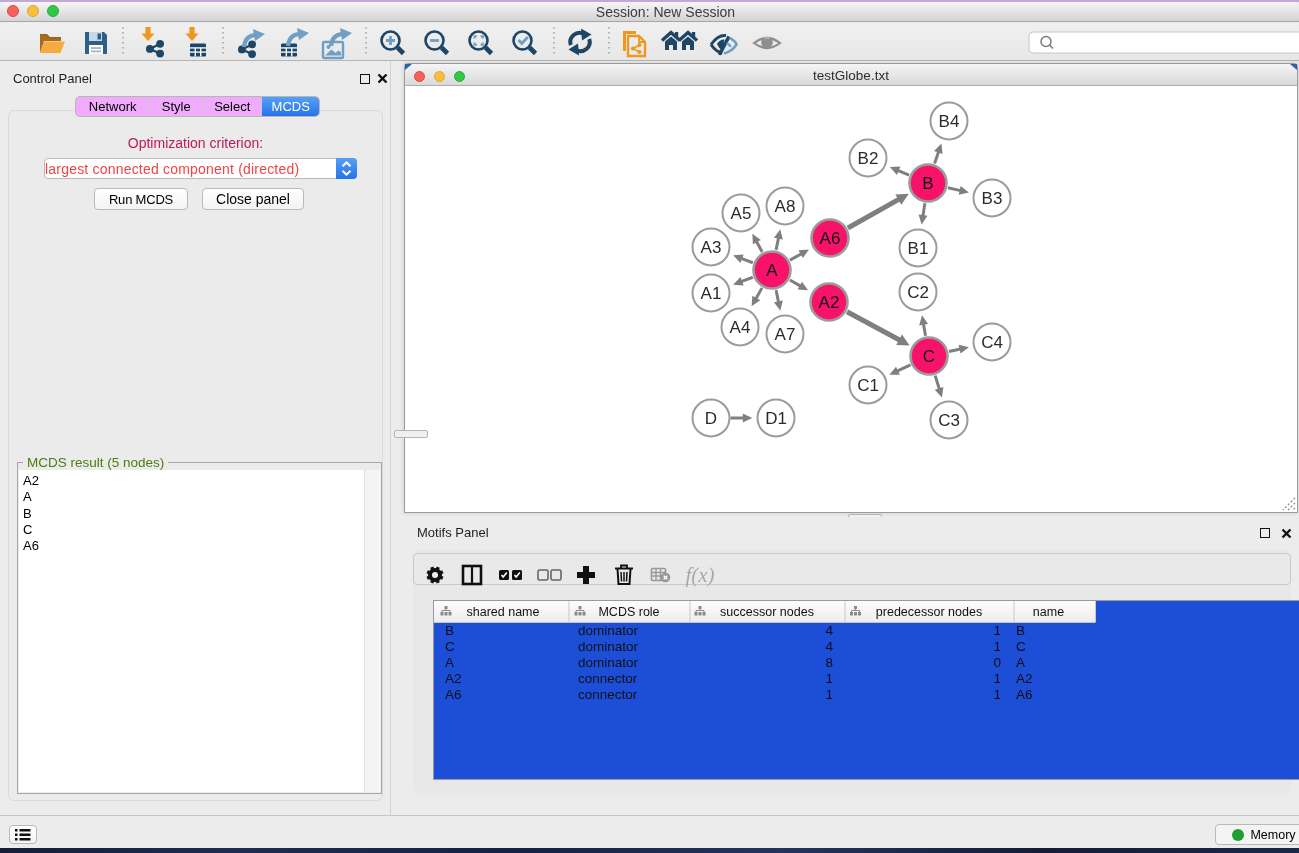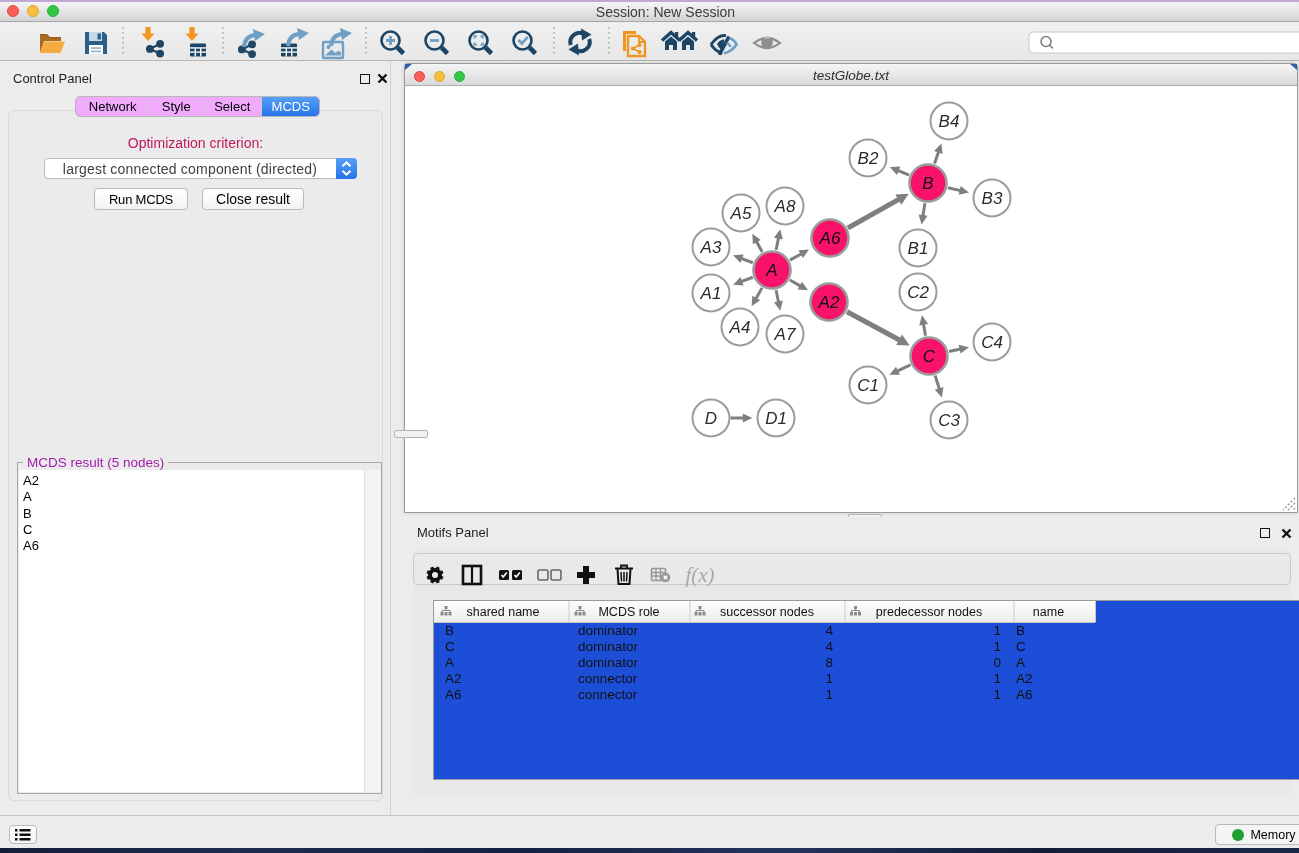--- a/index.html
+++ b/index.html
@@ -184,41 +184,41 @@
   <div class="seg" style="position:absolute;left:75px;top:35px;width:245px;height:21px;">
     <div class="s" style="width:75px;">Network</div>
     <div class="s" style="width:53px;">Style</div>
     <div class="s" style="width:60px;">Select</div>
     <div class="s sel" style="width:57px;border-radius:0 4px 4px 0;">MCDS</div>
   </div>
 
   <div style="position:absolute;left:0;top:74px;width:391px;text-align:center;font-size:14px;color:#be185d;">Optimization criterion:</div>
 
   <div style="position:absolute;left:44px;top:97px;width:313px;height:21px;background:#fff;border:1px solid #b9b9b9;border-radius:4px;">
-    <div style="position:absolute;left:0;right:21px;top:2px;text-align:center;font-size:14px;letter-spacing:0.2px;color:#404040;">largest connected component (directed)</div>
+    <div style="position:absolute;left:0;right:21px;top:2px;font-size:14px;letter-spacing:0.2px;color:#ef4444;">largest connected component (directed)</div>
     <div style="position:absolute;right:-1px;top:-1px;width:21px;height:21px;background:linear-gradient(#55a0f6,#2673ea);border-radius:0 4px 4px 0;">
       <svg width="21" height="21" viewBox="0 0 21 21">
           <path d="M6.5 8.2 L10.5 4.4 L14.5 8.2" stroke="#fff" stroke-width="2" fill="none"></path>
           <path d="M6.5 12.8 L10.5 16.6 L14.5 12.8" stroke="#fff" stroke-width="2" fill="none"></path>
         </svg>
     </div>
   </div>
 
   <div class="btn" style="position:absolute;left:94px;top:127px;width:94px;height:22px;letter-spacing:-0.2px;">Run MCDS</div>
-  <div class="btn" style="position:absolute;left:202px;top:127px;width:102px;height:22px;font-size:14px;">Close result</div>
+  <div class="btn" style="position:absolute;left:202px;top:127px;width:102px;height:22px;font-size:14px;">Close panel</div>
 
   <div style="position:absolute;left:17px;top:401px;width:365px;height:332px;border:1px solid #a6a6a6;"></div>
-  <div style="position:absolute;left:23px;top:394px;background:#ebebeb;z-index:2;padding:0 4px;font-size:13.5px;color:#a21caf;">MCDS result (5 nodes)</div>
+  <div style="position:absolute;left:23px;top:394px;background:#ebebeb;z-index:2;padding:0 4px;font-size:13.5px;color:#4d7c0f;">MCDS result (5 nodes)</div>
   <div style="position:absolute;left:19px;top:409px;width:361px;height:322px;background:#fff;">
     <div style="position:absolute;right:1px;top:0;width:15px;height:322px;background:#f4f4f4;border-left:1px solid #e0e0e0;"></div>
     <div style="position:absolute;left:4px;top:3px;font-size:13px;color:#000;line-height:16.3px;">A2<br>A<br>B<br>C<br>A6</div>
   </div>
 </div>
 
-<div class="abs" style="left:404px;top:63px;width:894px;height:450px;background:#fff;border:1px solid #9a9a9a;border-radius:4px 4px 0 0;box-shadow:0 0 4px rgba(0,0,0,0.15);font-style:italic;">
+<div class="abs" style="left:404px;top:63px;width:894px;height:450px;background:#fff;border:1px solid #9a9a9a;border-radius:4px 4px 0 0;box-shadow:0 0 4px rgba(0,0,0,0.15);">
   <div style="position:absolute;left:0;top:0;right:0;height:22px;background:linear-gradient(#f5f5f5,#d9d9d9);border-bottom:1px solid #aeaeae;border-radius:4px 4px 0 0;">
     <div class="light" style="left:9px;top:6.5px;width:11px;height:11px;background:#f7615a;border:1px solid #dd4840;"></div>
     <div class="light" style="left:29px;top:6.5px;width:11px;height:11px;background:#f8bf3d;border:1px solid #dfa336;"></div>
     <div class="light" style="left:49px;top:6.5px;width:11px;height:11px;background:#33c748;border:1px solid #2aad3c;"></div>
     <div class="titlebar-text" style="position:absolute;left:0;right:0;top:4px;text-align:center;color:#2e2e2e;font-size:13.5px;">testGlobe.txt</div>
   </div>
   <svg id="graph" width="892" height="426" viewBox="0 0 892 426" style="position:absolute;left:0;top:23px;">
       <line x1="357.20567508834534" y1="164.9910800011511" x2="351.3842566905015" y2="154.28718165672856" stroke="#7f7f7f" stroke-width="3"></line>
       <path d="M347.32319514176663 146.82006848647413 L355.8152061981344 153.0156917980165 L347.90885107668856 157.31563932020637 Z" fill="#7f7f7f"></path>
       <line x1="371.08072844794714" y1="162.9102599485679" x2="373.59027043785863" y2="150.55559169054212" stroke="#7f7f7f" stroke-width="3"></line>

